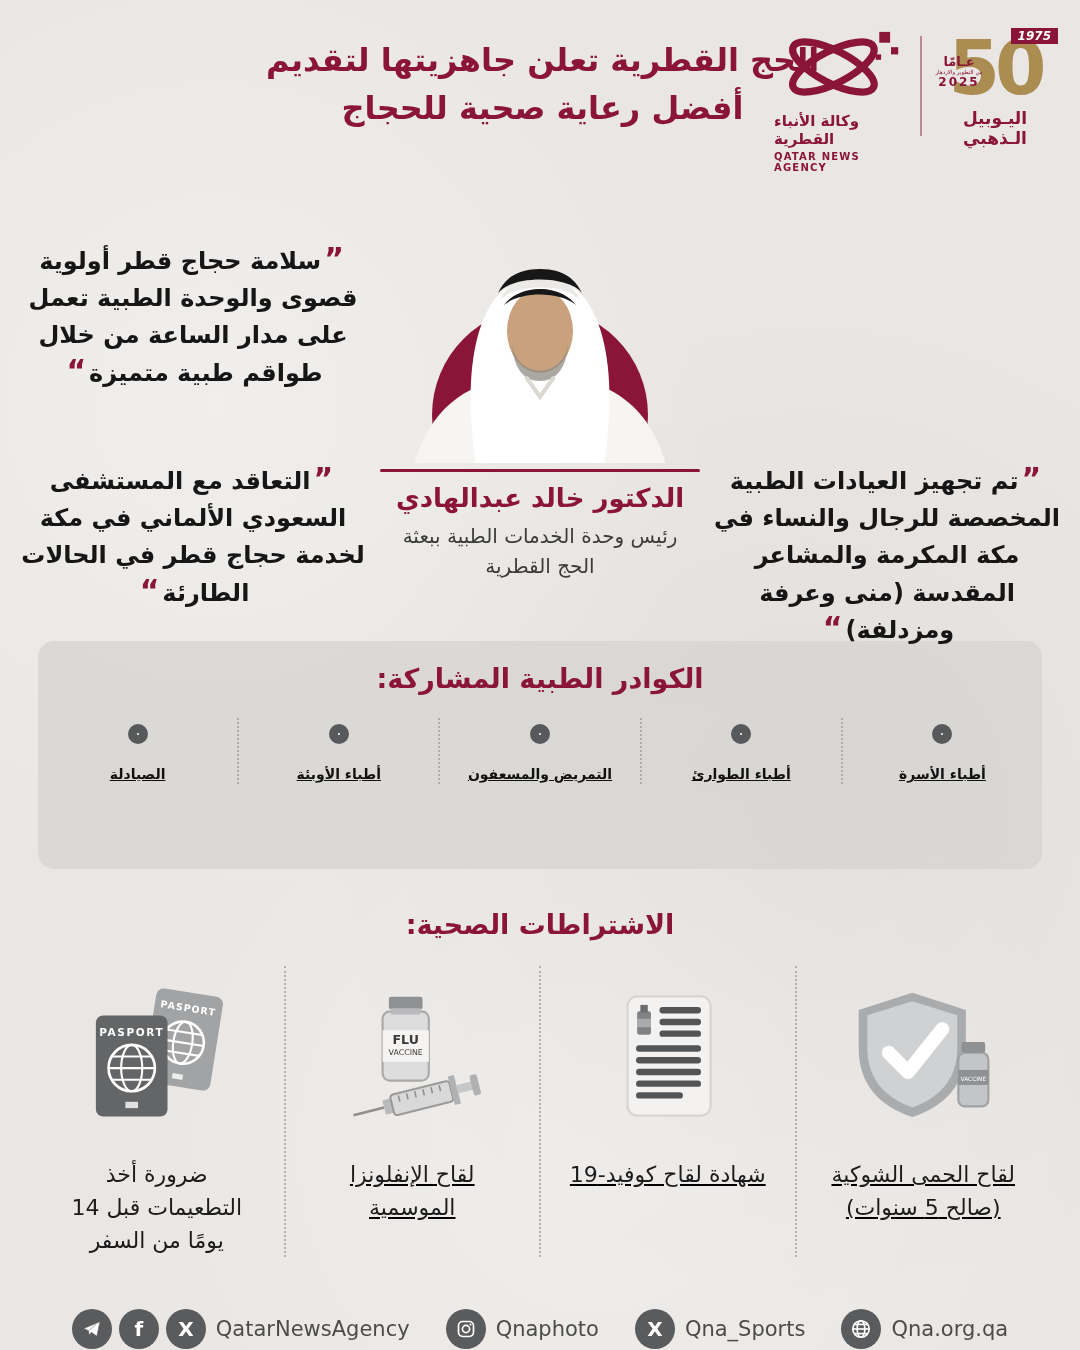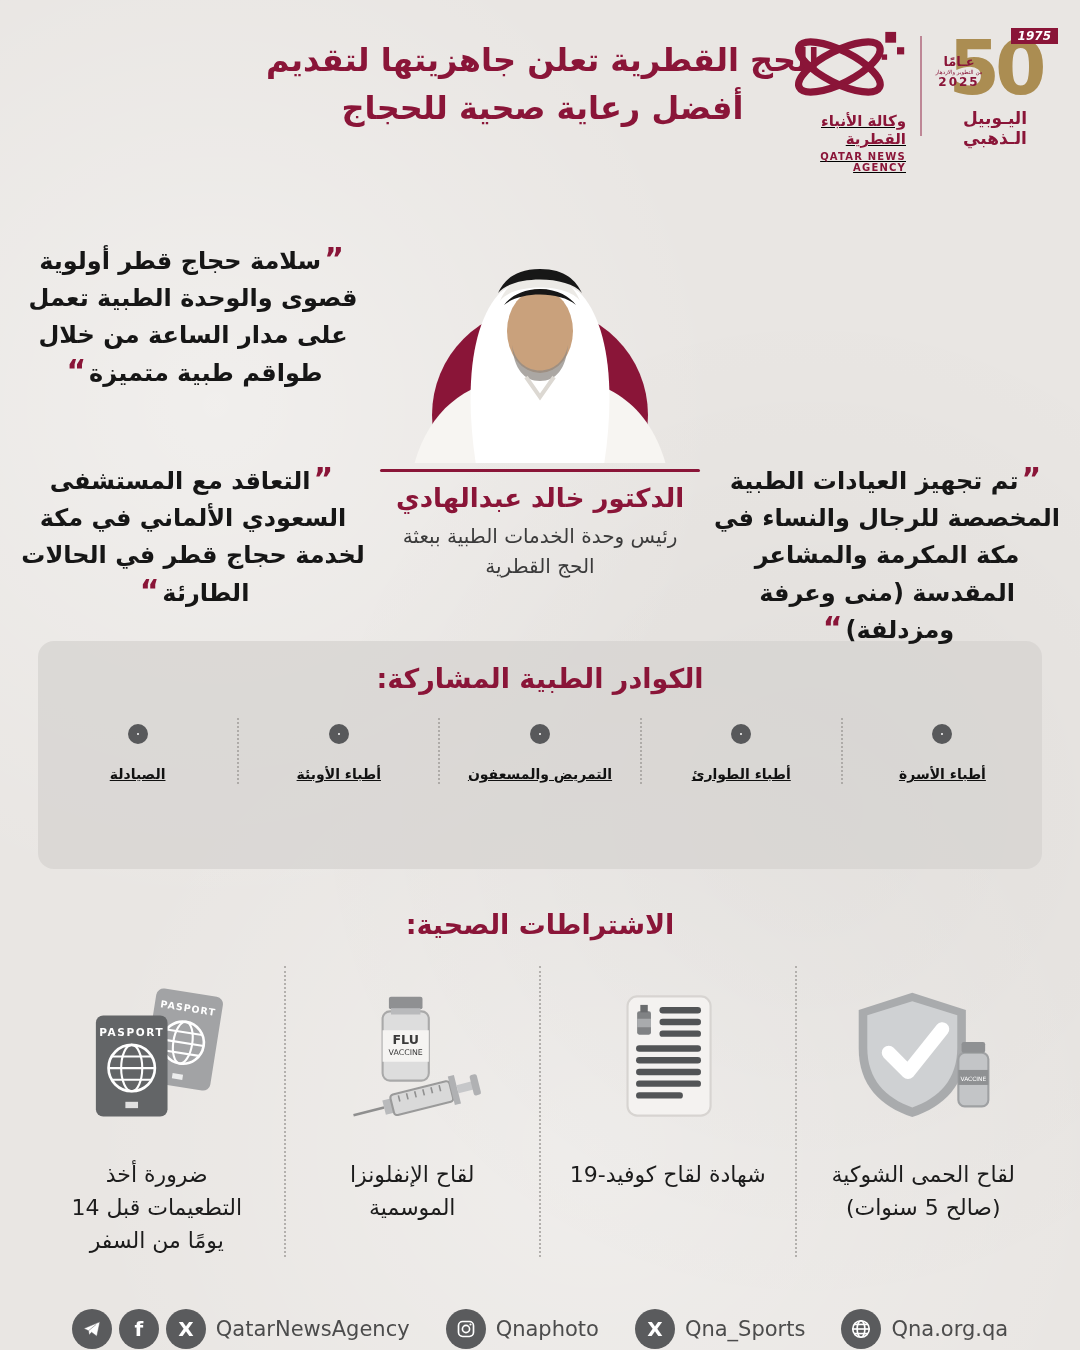--- a/index.html
+++ b/index.html
@@ -14,21 +14,21 @@
       radial-gradient(circle at 20% 30%, rgba(255,255,255,.35), transparent 40%),
       radial-gradient(circle at 75% 60%, rgba(0,0,0,.03), transparent 45%),
       radial-gradient(circle at 55% 85%, rgba(255,255,255,.3), transparent 40%),
       #e9e6e3;
   }
   
   .header { position:relative; height:205px; }
   .title { position:absolute; top:36px; left:255px; width:575px; text-align:center;
            color:#8a1538; font-weight:bold; font-size:32px; line-height:1.5; direction:rtl; }
   .logos { position:absolute; top:28px; right:26px; display:flex; align-items:flex-start; }
-  .qna-logo { width:132px; text-align:right;text-decoration:underline; }
+  .qna-logo { width:132px; text-align:left; }
   .qna-logo .ar { color:#8a1538; font-weight:bold; font-size:15px; margin-top:2px; direction:rtl; }
   .qna-logo .en { color:#8a1538; font-size:10px; letter-spacing:1.2px; font-weight:bold; margin-top:3px; }
   .logo-divider { width:2px; height:100px; background:#8a1538; opacity:.45; margin:8px 14px 0 14px; }
   .jubilee { position:relative; width:118px; text-align:center; padding-top:2px; }
   .jubilee .big { font-size:74px; line-height:76px; font-weight:bold; color:#ab8d52; letter-spacing:-5px; }
   .jubilee .badge { position:absolute; top:0; right:-4px; background:#8a1538; color:#fff;
                     font-size:12px; font-weight:bold; padding:1px 7px;font-style:italic; }
   .jubilee .mini { position:absolute; top:26px; left:-6px; width:58px; text-align:center; direction:rtl; }
   .jubilee .mini .w { color:#8a1538; font-weight:bold; font-size:13px; }
   .jubilee .mini .t { color:#8a1538; font-size:5.5px; white-space:nowrap; }
@@ -57,21 +57,21 @@
   .cadre:not(:last-child) { border-left:2px dotted #aeaba8; }
   .ring { width:20px; height:20px; border:9px solid #58595b; border-radius:50%;
           background:#fdfdfd; margin:0 auto; }
   .cadre .lbl { margin-top:20px; color:#111; font-weight:bold; font-size:14px; line-height:1.45;
                 width:150px; margin-left:auto; margin-right:auto; direction:rtl;text-decoration:underline; }
   
   .health { margin-top:40px; }
   .health h2 { text-align:center; color:#8a1538; font-weight:bold; font-size:27px; direction:rtl; }
   .req-row { display:flex; direction:rtl; margin:26px 30px 0 30px; }
   .req { flex:1; text-align:center; padding:6px 4px 0 4px; }
-  .req:not(:last-child) { border-left:2px dotted #b3b0ad; }
+  .req:not(:last-child) { border-left:2px dotted #b3b0ad;text-decoration:underline; }
   .req .icon-box { height:168px; display:flex; align-items:center; justify-content:center; }
   .req .lbl { margin-top:18px; color:#1c1c1c; font-size:22px; line-height:1.5;
               width:200px; margin-left:auto; margin-right:auto; direction:rtl; }
   
   .footer { display:flex; justify-content:center; align-items:center; gap:36px; margin-top:52px; }
   .soc-group { display:flex; align-items:center; gap:10px; cursor:pointer; }
   .soc-icons { display:flex; gap:7px; }
   .soc { width:40px; height:40px; border-radius:50%; background:#5a5b5d; color:#fff;
          display:flex; align-items:center; justify-content:center; font-weight:bold; font-size:20px; }
   .handle { color:#4c4c4c; font-size:21px; }

